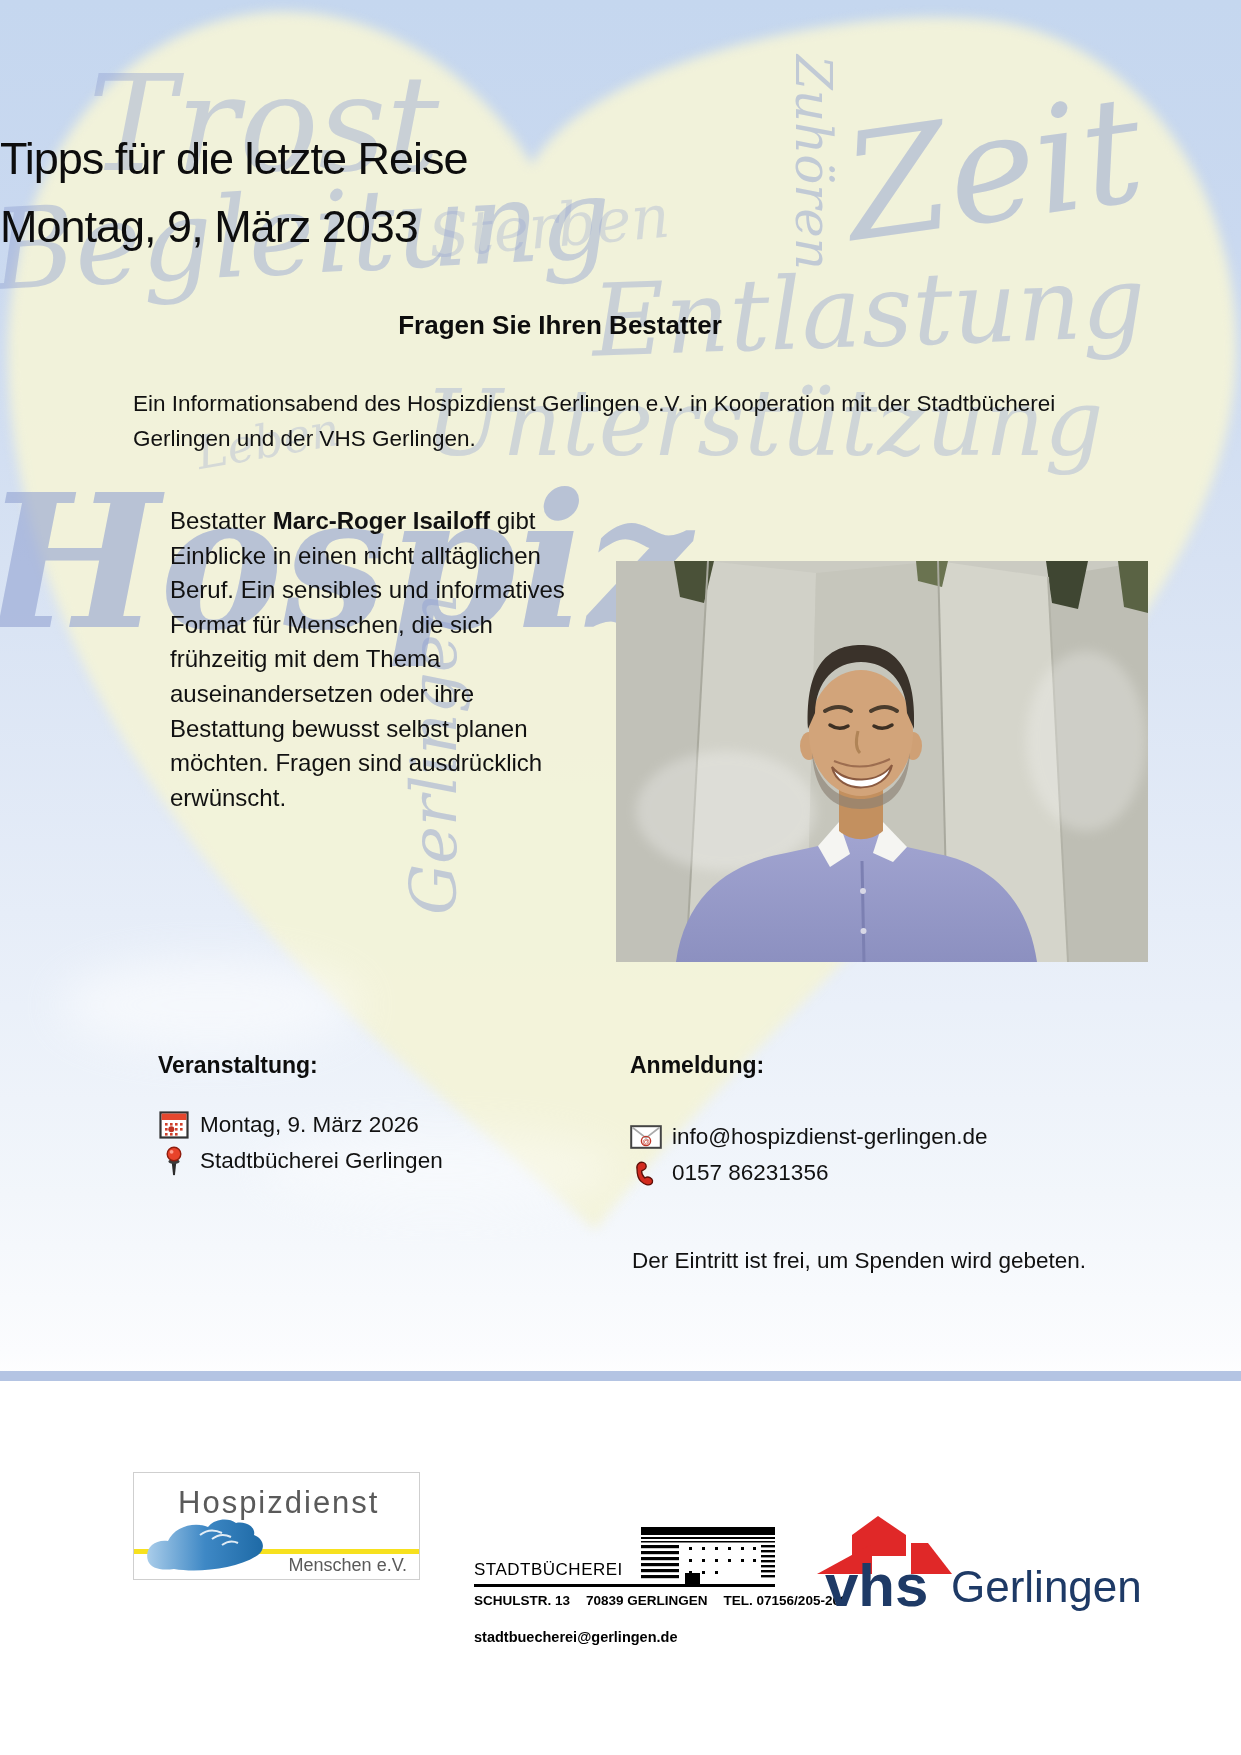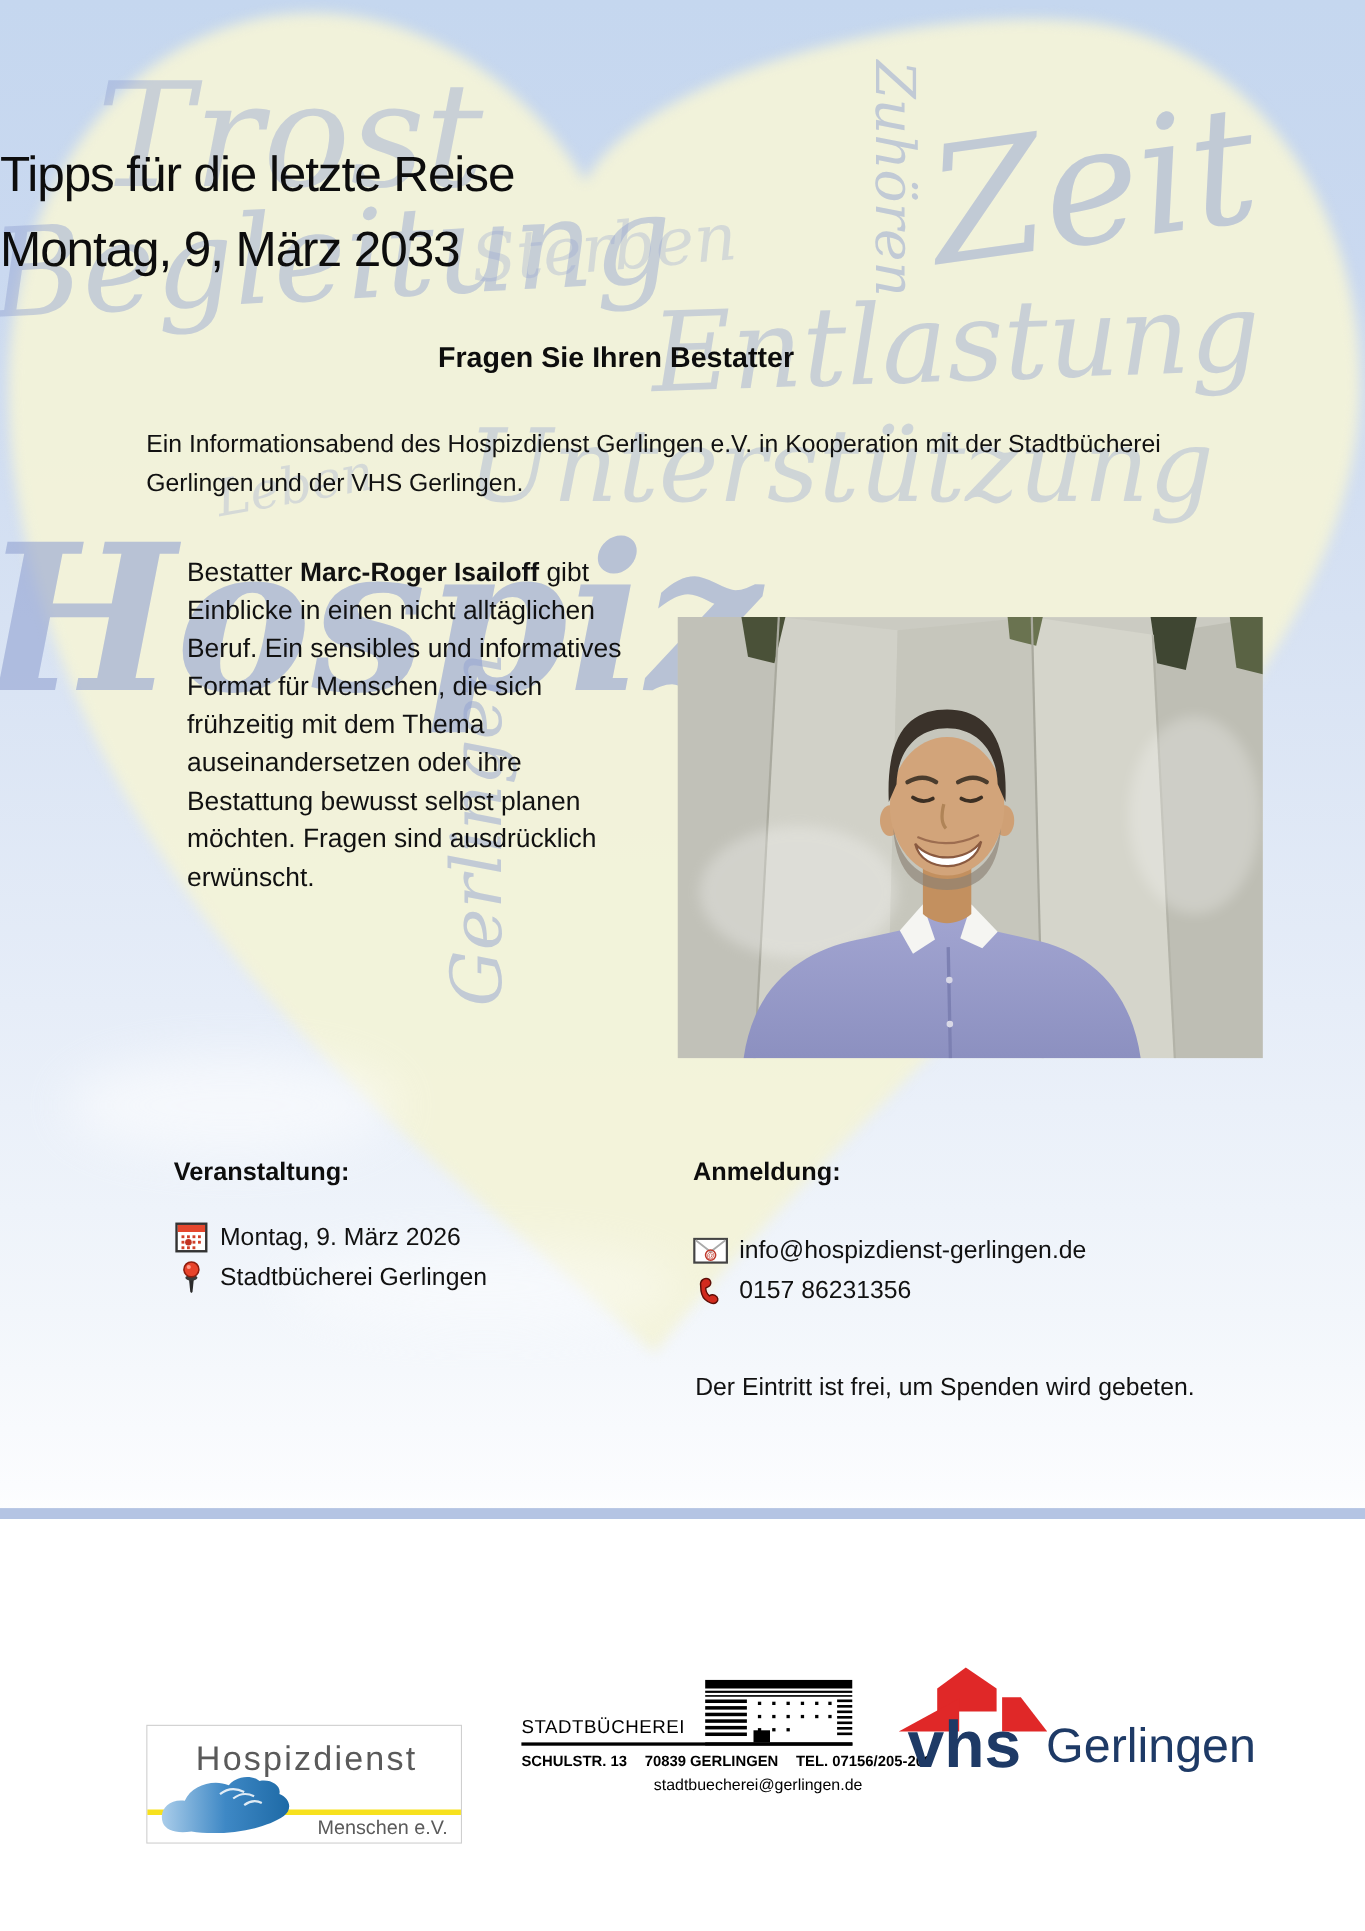--- a/index.html
+++ b/index.html
@@ -38,32 +38,32 @@
   .row{display:flex;align-items:center;height:36px;font-size:22.5px;white-space:nowrap;}
   .row .ic{display:inline-flex;width:32px;justify-content:center;margin-right:10px;flex:0 0 32px;}
   .reg{left:630px;top:1052px;}
   .reg .rows{margin-top:40px;}
   .reg-alt{left:632px;top:1190px;font-size:22.5px;white-space:nowrap;}
   .reg-note{left:632px;top:1248px;font-size:22.5px;white-space:nowrap;}
 
   .divider{left:0;top:1371px;width:1241px;height:10px;background:#b4c4e3;}
   .footer-white{left:0;top:1381px;width:1241px;height:374px;background:#ffffff;}
 
-  .hospiz-box{left:133px;top:1568px;width:287px;height:108px;background:#fff;border:1px solid #cfcfcf;box-sizing:border-box;}
+  .hospiz-box{left:133px;top:1472px;width:287px;height:108px;background:#fff;border:1px solid #cfcfcf;box-sizing:border-box;}
   .hospiz-title{position:absolute;left:44px;top:12px;font-size:31px;color:#5a5a5a;letter-spacing:2px;}
   .hospiz-yellow{position:absolute;left:0;top:76px;width:100%;height:5px;background:#f7e11e;}
   .hospiz-hand{position:absolute;left:8px;top:40px;}
   .hospiz-sub{position:absolute;right:12px;top:82px;font-size:18px;color:#5a5a5a;}
 
   .lib{left:474px;top:1560px;width:310px;color:#000;}
   .lib-name{font-size:17px;font-weight:normal;letter-spacing:.5px;}
   .lib-rule{width:301px;height:2.5px;background:#000;margin-top:4px;}
   .lib-addr{margin-top:6px;font-size:13.5px;font-weight:bold;white-space:nowrap;}
   .lib-addr span{margin-right:16px;}
-  .lib-mail{margin-top:7px;font-size:14.5px;font-weight:normal;text-align:right;}
+  .lib-mail{margin-top:21px;font-size:14.5px;font-weight:bold;}
   .lib-graphic{left:641px;top:1527px;}
 
   .vhs{left:815px;top:1514px;}
 </style>
 </head>
 <body>
 
 <div class="page">
 
   <svg class="heart-svg" width="1241" height="1330" viewBox="0 0 1241 1330">

